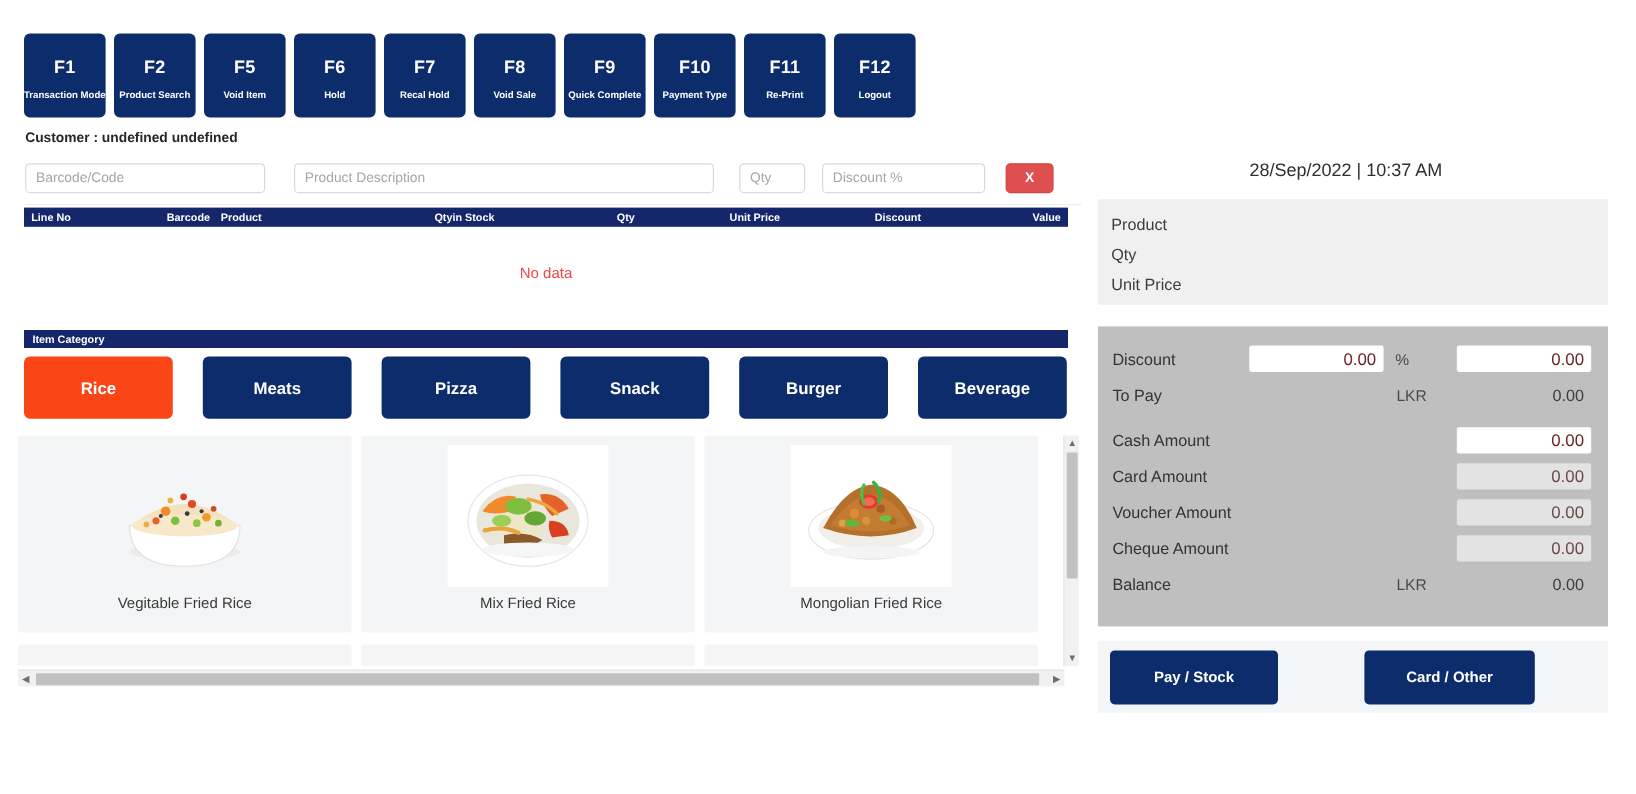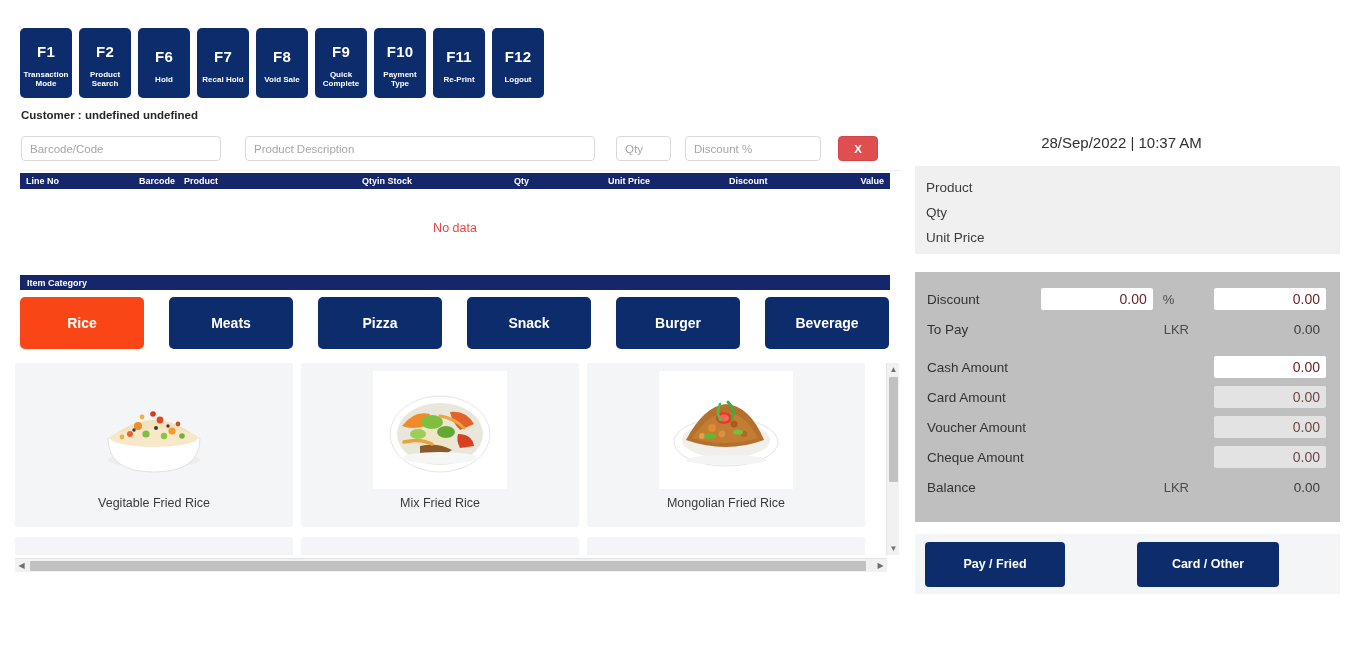--- a/index.html
+++ b/index.html
@@ -14,21 +14,21 @@
 
   
   .left-col { position: absolute; left: 0; top: 0; width: 900px; height: 662px; }
 
   
   .fkeys {
     position: absolute; left: 20px; top: 28px;
     display: flex; gap: 7px;
   }
   .fkey {
-    width: 52px; height: 70px;
+    width: 68px; height: 70px;
     background: #0c2c6b;
     border-radius: 5px;
     color: #ffffff;
     display: flex; flex-direction: column;
     align-items: center; justify-content: center;
     cursor: pointer; user-select: none;
     padding-top: 6px;
   }
   .fkey .fk-num { font-size: 15px; font-weight: bold; letter-spacing: .2px; }
   .fkey .fk-lab { font-size: 8px; margin-top: 11px; font-weight: 600; text-align:center; line-height:1.1; }
@@ -230,20 +230,24 @@
   <div class="left-col">
 
     <div class="fkeys">
       <div class="fkey">
         <div class="fk-num">F1</div>
         <div class="fk-lab">Transaction Mode</div>
       </div>
       <div class="fkey">
         <div class="fk-num">F2</div>
         <div class="fk-lab">Product Search</div>
+      </div>
+      <div class="fkey">
+        <div class="fk-num">F5</div>
+        <div class="fk-lab">Void Item</div>
       </div>
       <div class="fkey">
         <div class="fk-num">F6</div>
         <div class="fk-lab">Hold</div>
       </div>
       <div class="fkey">
         <div class="fk-num">F7</div>
         <div class="fk-lab">Recal Hold</div>
       </div>
       <div class="fkey">
@@ -457,19 +461,19 @@
       <div class="pay-row">
         <div class="pay-label">Balance</div>
         <div style="width:112px;"></div>
         <div class="pay-mid" style="width:64px; padding-left:10px;">LKR</div>
         <div class="pay-static">0.00</div>
       </div>
 
     </div>
 
     <div class="payfoot">
-      <div class="pay-btn pay-btn-1">Pay / Fried</div>
+      <div class="pay-btn pay-btn-1">Pay / Stock</div>
       <div class="pay-btn pay-btn-2">Card / Other</div>
     </div>
 
   </div>
 
 </div>
 
 </body></html>

